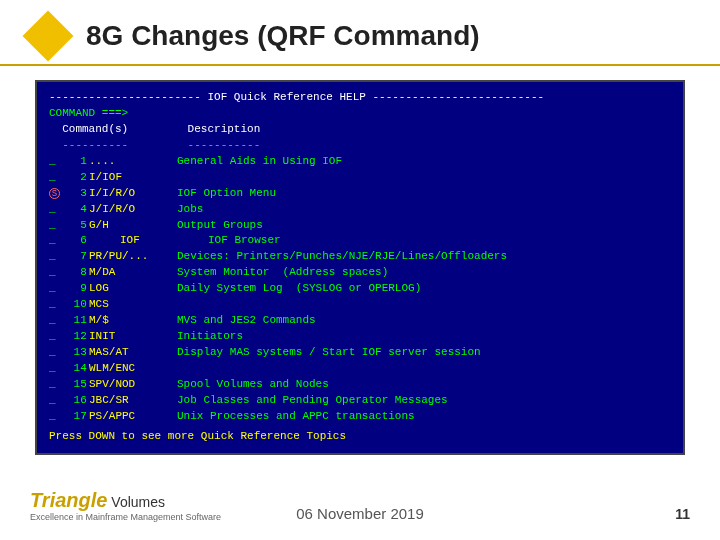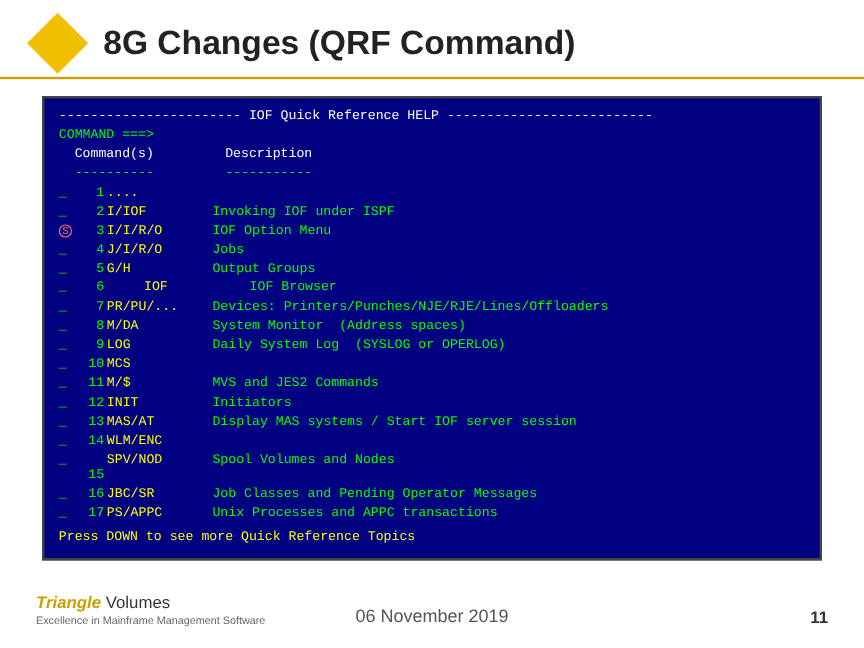--- a/index.html
+++ b/index.html
@@ -109,44 +109,44 @@
   <div class="title">8G Changes (QRF Command)</div>
 </div>
 
 <div class="main-content">
   <div class="terminal">
     <div class="line header-line">----------------------- IOF Quick Reference HELP --------------------------</div>
     <div class="line"><span>COMMAND ===&gt; </span></div>
     <div class="line highlight">  Command(s)         Description</div>
     <div class="line separator">  ----------         -----------</div>
     <div id="terminal-rows">
-        <div style="display: flex; font-family: &quot;Courier New&quot;, Courier, monospace; font-size: 11px; line-height: 1.45; white-space: pre;"><span style="width:18px;"><span style="color:#00ff00;">_</span></span><span style="color:#00ff00;width:22px;">  1 </span><span style="color:#ffff00;width:88px;">....        </span></div>
-        <div style="display: flex; font-family: &quot;Courier New&quot;, Courier, monospace; font-size: 11px; line-height: 1.45; white-space: pre;"><span style="width:18px;"><span style="color:#00ff00;">_</span></span><span style="color:#00ff00;width:22px;">  2 </span><span style="color:#ffff00;width:88px;">I/IOF       </span><span style="color:#00ff00;">Invoking IOF under ISPF</span></div>
+        <div style="display: flex; font-family: &quot;Courier New&quot;, Courier, monospace; font-size: 11px; line-height: 1.45; white-space: pre;"><span style="width:18px;"><span style="color:#00ff00;">_</span></span><span style="color:#00ff00;width:22px;">  1 </span><span style="color:#ffff00;width:88px;">....        </span><span style="color:#00ff00;">General Aids in Using IOF</span></div>
+        <div style="display: flex; font-family: &quot;Courier New&quot;, Courier, monospace; font-size: 11px; line-height: 1.45; white-space: pre;"><span style="width:18px;"><span style="color:#00ff00;">_</span></span><span style="color:#00ff00;width:22px;">  2 </span><span style="color:#ffff00;width:88px;">I/IOF       </span></div>
         <div style="display: flex; font-family: &quot;Courier New&quot;, Courier, monospace; font-size: 11px; line-height: 1.45; white-space: pre;"><span style="width:18px;"><span style="display:inline-block;border:1px solid #ff6666;border-radius:50%;width:11px;height:11px;line-height:11px;text-align:center;color:#ff6666;font-size:9px;">S</span></span><span style="color:#00ff00;width:22px;">  3 </span><span style="color:#ffff00;width:88px;">I/I/R/O     </span><span style="color:#00ff00;">IOF Option Menu</span></div>
         <div style="display: flex; font-family: &quot;Courier New&quot;, Courier, monospace; font-size: 11px; line-height: 1.45; white-space: pre;"><span style="width:18px;"><span style="color:#00ff00;">_</span></span><span style="color:#00ff00;width:22px;">  4 </span><span style="color:#ffff00;width:88px;">J/I/R/O     </span><span style="color:#00ff00;">Jobs</span></div>
         <div style="display: flex; font-family: &quot;Courier New&quot;, Courier, monospace; font-size: 11px; line-height: 1.45; white-space: pre;"><span style="width:18px;"><span style="color:#00ff00;">_</span></span><span style="color:#00ff00;width:22px;">  5 </span><span style="color:#ffff00;width:88px;">G/H         </span><span style="color:#00ff00;">Output Groups</span></div>
         <div style="display: flex; font-family: &quot;Courier New&quot;, Courier, monospace; font-size: 11px; line-height: 1.45; white-space: pre;"><span style="width:18px;"><span style="color:#00ff00;">_</span></span><span style="color:#00ff00;width:22px;">  6 </span><span style="color:#ffff00;width:88px;margin-left:31px;">IOF         </span><span style="color:#00ff00;">IOF Browser</span></div>
         <div style="display: flex; font-family: &quot;Courier New&quot;, Courier, monospace; font-size: 11px; line-height: 1.45; white-space: pre;"><span style="width:18px;"><span style="color:#00ff00;">_</span></span><span style="color:#00ff00;width:22px;">  7 </span><span style="color:#ffff00;width:88px;">PR/PU/...   </span><span style="color:#00ff00;">Devices: Printers/Punches/NJE/RJE/Lines/Offloaders</span></div>
         <div style="display: flex; font-family: &quot;Courier New&quot;, Courier, monospace; font-size: 11px; line-height: 1.45; white-space: pre;"><span style="width:18px;"><span style="color:#00ff00;">_</span></span><span style="color:#00ff00;width:22px;">  8 </span><span style="color:#ffff00;width:88px;">M/DA        </span><span style="color:#00ff00;">System Monitor  (Address spaces)</span></div>
         <div style="display: flex; font-family: &quot;Courier New&quot;, Courier, monospace; font-size: 11px; line-height: 1.45; white-space: pre;"><span style="width:18px;"><span style="color:#00ff00;">_</span></span><span style="color:#00ff00;width:22px;">  9 </span><span style="color:#ffff00;width:88px;">LOG         </span><span style="color:#00ff00;">Daily System Log  (SYSLOG or OPERLOG)</span></div>
         <div style="display: flex; font-family: &quot;Courier New&quot;, Courier, monospace; font-size: 11px; line-height: 1.45; white-space: pre;"><span style="width:18px;"><span style="color:#00ff00;">_</span></span><span style="color:#00ff00;width:22px;"> 10 </span><span style="color:#ffff00;width:88px;">MCS         </span></div>
         <div style="display: flex; font-family: &quot;Courier New&quot;, Courier, monospace; font-size: 11px; line-height: 1.45; white-space: pre;"><span style="width:18px;"><span style="color:#00ff00;">_</span></span><span style="color:#00ff00;width:22px;"> 11 </span><span style="color:#ffff00;width:88px;">M/$         </span><span style="color:#00ff00;">MVS and JES2 Commands</span></div>
         <div style="display: flex; font-family: &quot;Courier New&quot;, Courier, monospace; font-size: 11px; line-height: 1.45; white-space: pre;"><span style="width:18px;"><span style="color:#00ff00;">_</span></span><span style="color:#00ff00;width:22px;"> 12 </span><span style="color:#ffff00;width:88px;">INIT        </span><span style="color:#00ff00;">Initiators</span></div>
         <div style="display: flex; font-family: &quot;Courier New&quot;, Courier, monospace; font-size: 11px; line-height: 1.45; white-space: pre;"><span style="width:18px;"><span style="color:#00ff00;">_</span></span><span style="color:#00ff00;width:22px;"> 13 </span><span style="color:#ffff00;width:88px;">MAS/AT      </span><span style="color:#00ff00;">Display MAS systems / Start IOF server session</span></div>
         <div style="display: flex; font-family: &quot;Courier New&quot;, Courier, monospace; font-size: 11px; line-height: 1.45; white-space: pre;"><span style="width:18px;"><span style="color:#00ff00;">_</span></span><span style="color:#00ff00;width:22px;"> 14 </span><span style="color:#ffff00;width:88px;">WLM/ENC     </span></div>
-        <div style="display: flex; font-family: &quot;Courier New&quot;, Courier, monospace; font-size: 11px; line-height: 1.45; white-space: pre;"><span style="width:18px;"><span style="color:#00ff00;">_</span></span><span style="color:#00ff00;width:22px;margin-top:12px;"> 15 </span><span style="color:#ffff00;width:88px;">SPV/NOD     </span><span style="color:#00ff00;">Spool Volumes and Nodes</span></div>
+        <div style="display: flex; font-family: &quot;Courier New&quot;, Courier, monospace; font-size: 11px; line-height: 1.45; white-space: pre;"><span style="width:18px;"><span style="color:#00ff00;">_</span></span><span style="color:#00ff00;width:22px;"> 15 </span><span style="color:#ffff00;width:88px;">SPV/NOD     </span><span style="color:#00ff00;">Spool Volumes and Nodes</span></div>
         <div style="display: flex; font-family: &quot;Courier New&quot;, Courier, monospace; font-size: 11px; line-height: 1.45; white-space: pre;"><span style="width:18px;"><span style="color:#00ff00;">_</span></span><span style="color:#00ff00;width:22px;"> 16 </span><span style="color:#ffff00;width:88px;">JBC/SR      </span><span style="color:#00ff00;">Job Classes and Pending Operator Messages</span></div>
         <div style="display: flex; font-family: &quot;Courier New&quot;, Courier, monospace; font-size: 11px; line-height: 1.45; white-space: pre;"><span style="width:18px;"><span style="color:#00ff00;">_</span></span><span style="color:#00ff00;width:22px;"> 17 </span><span style="color:#ffff00;width:88px;">PS/APPC     </span><span style="color:#00ff00;">Unix Processes and APPC transactions</span></div>
       </div>
     <div class="line press-down">Press DOWN to see more Quick Reference Topics</div>
   </div>
 </div>
 
 <div class="footer">
   <div>
     <div>
-      <span class="triangle-word" style="color:#c8a000;font-weight:bold;font-size:14px;font-style:italic;">Triangle</span><span class="systems-word" style="font-size:14px;color:#333;"> Volumes</span>
+      <span class="triangle-word" style="color:#c8a000;font-weight:bold;font-size:20px;font-style:italic;">Triangle</span><span class="systems-word" style="font-size:14px;color:#333;"> Volumes</span>
     </div>
     <div class="footer-sub">Excellence in Mainframe Management Software</div>
   </div>
   <div class="footer-date">06 November 2019</div>
   <div class="footer-page">11</div>
 </div>
 
 </body></html>

